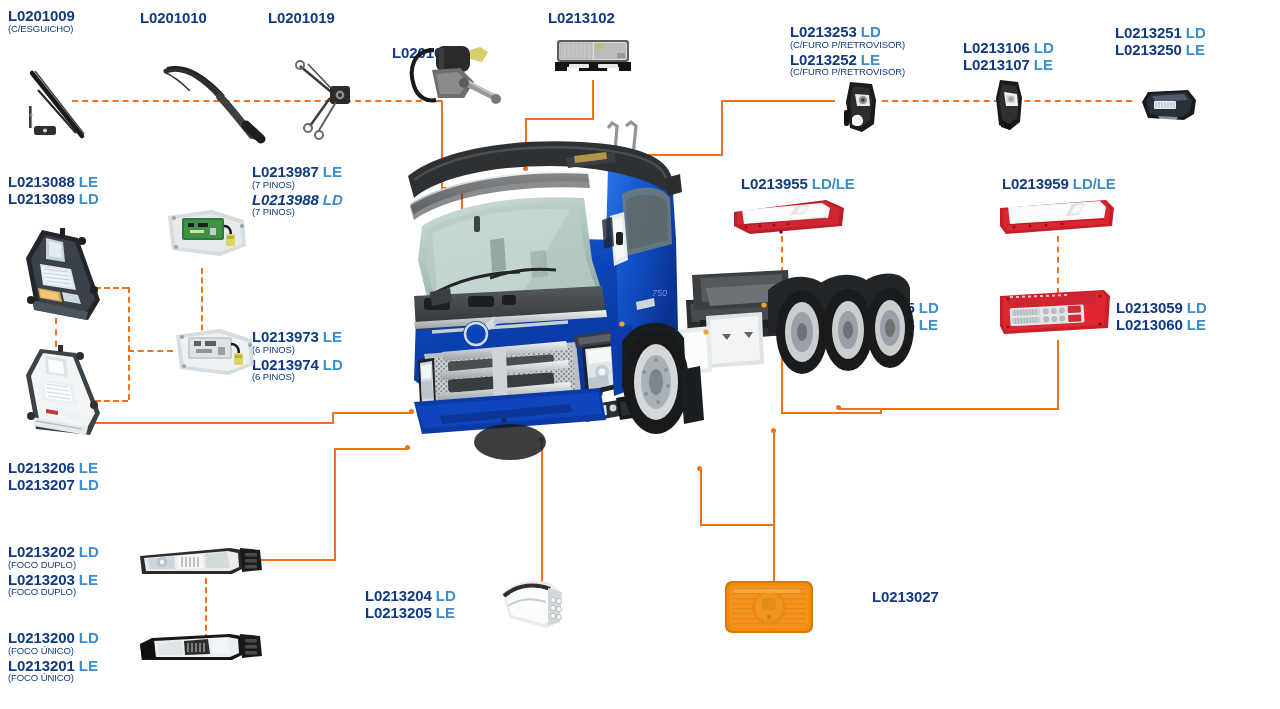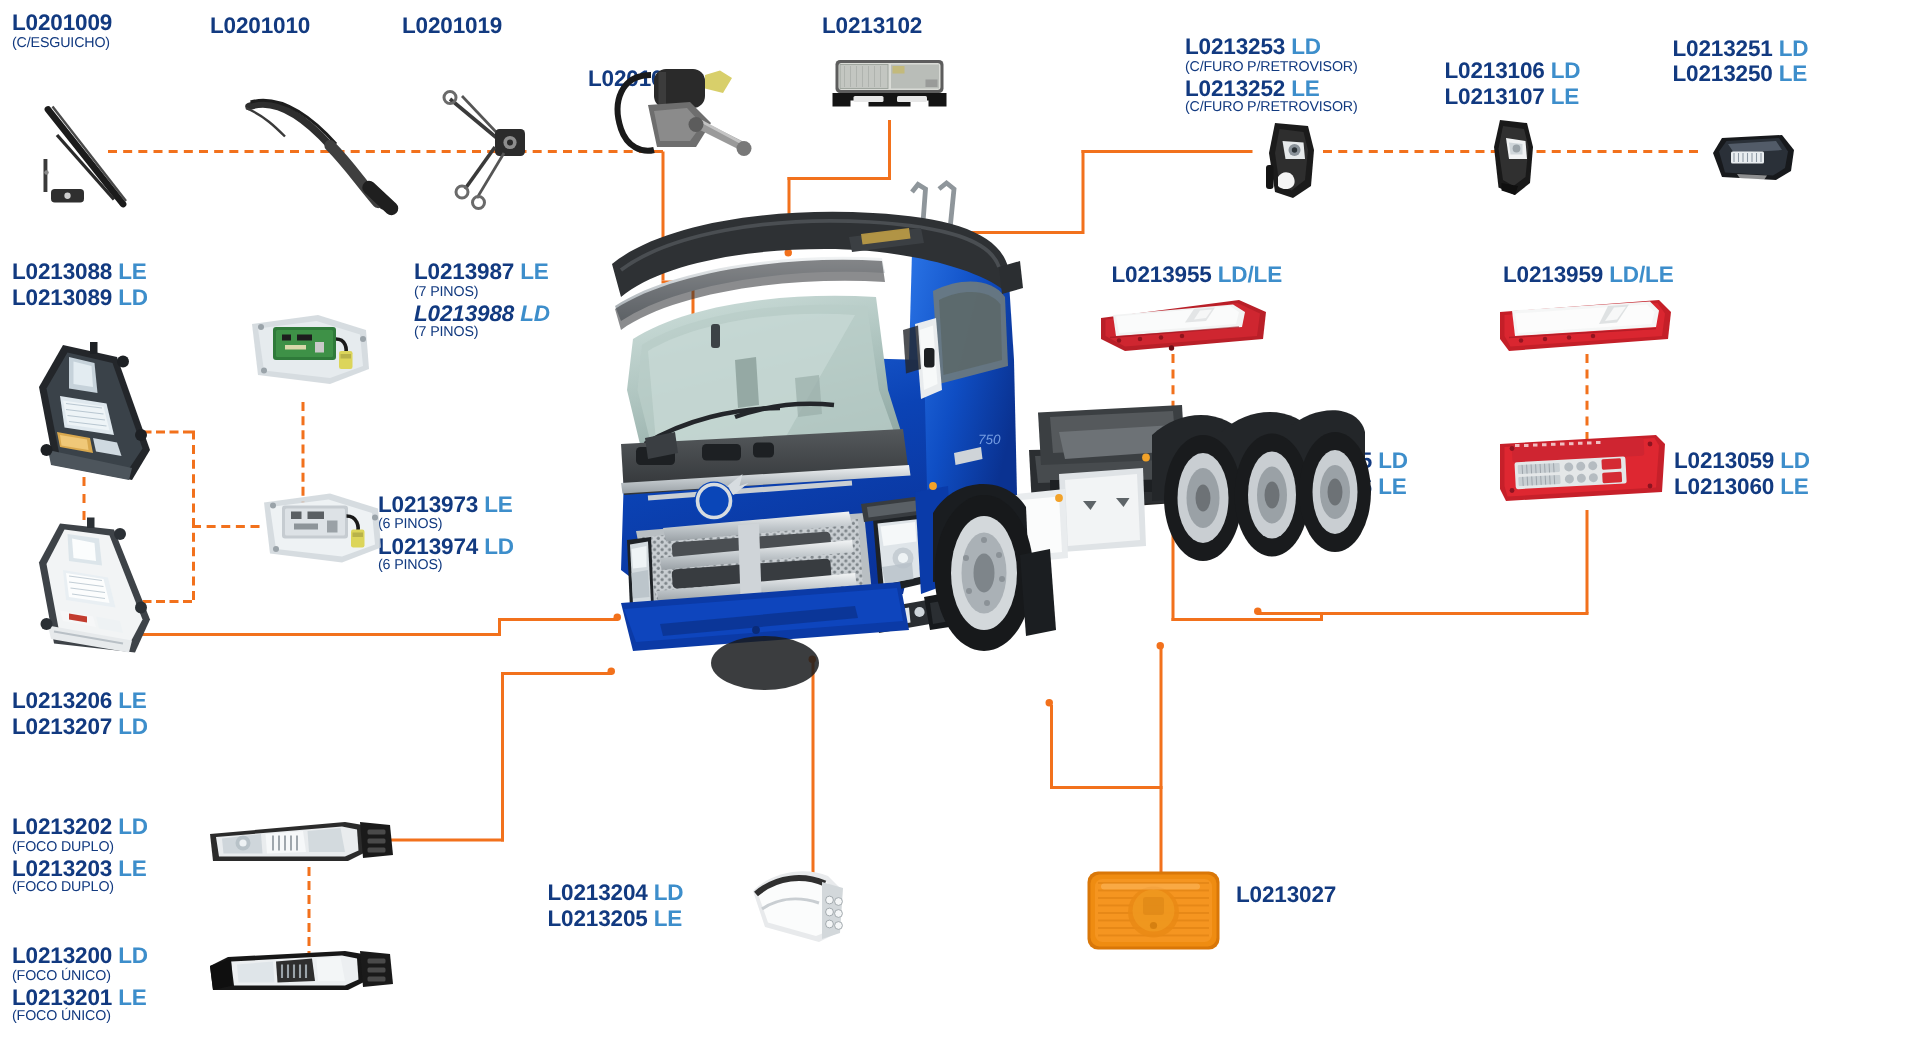--- a/index.html
+++ b/index.html
@@ -79,21 +79,21 @@
       <span class="side">LE</span></div>
   </div>
 
   <div class="lbl" style="left:8px;top:174px;">
     <div class="pn row"><span>L0213088</span>
       <span class="side">LE</span></div>
     <div class="pn row"><span>L0213089</span>
       <span class="side">LD</span></div>
   </div>
 
-  <div class="lbl" style="left:252px;top:174px;margin-left:24px;">
+  <div class="lbl" style="left:252px;top:164px;">
     <div class="pn row"><span>L0213987</span>
       <span class="side">LE</span></div>
     <div class="sub">(7 PINOS)</div>
     <div class="pn row" style="margin-top:2px;font-style:italic;"><span>L0213988</span>
       <span class="side">LD</span></div>
     <div class="sub">(7 PINOS)</div>
   </div>
 
   <div class="lbl" style="left:252px;top:329px;">
     <div class="pn row"><span>L0213973</span>
@@ -129,21 +129,21 @@
     <div class="sub">(FOCO ÚNICO)</div>
   </div>
 
   <div class="lbl" style="left:365px;top:588px;">
     <div class="pn row"><span>L0213204</span>
       <span class="side">LD</span></div>
     <div class="pn row"><span>L0213205</span>
       <span class="side">LE</span></div>
   </div>
 
-  <div class="lbl" style="left:824px;top:589px;">
+  <div class="lbl" style="left:872px;top:589px;">
     <div class="pn row"><span>L0213027</span></div>
   </div>
 
   <div class="lbl" style="left:741px;top:176px;">
     <div class="pn row"><span>L0213955</span>
       <span class="side">LD/LE</span></div>
   </div>
 
   <div class="lbl" style="left:1002px;top:176px;">
     <div class="pn row"><span>L0213959</span>

